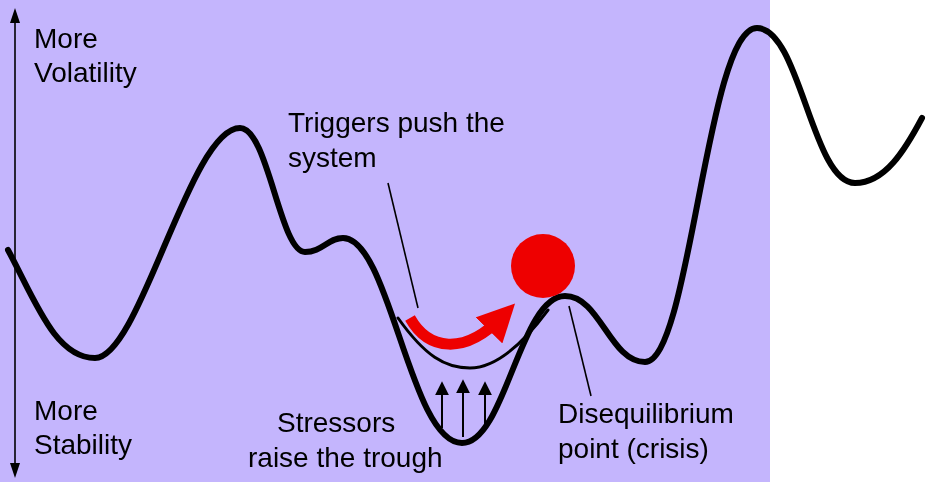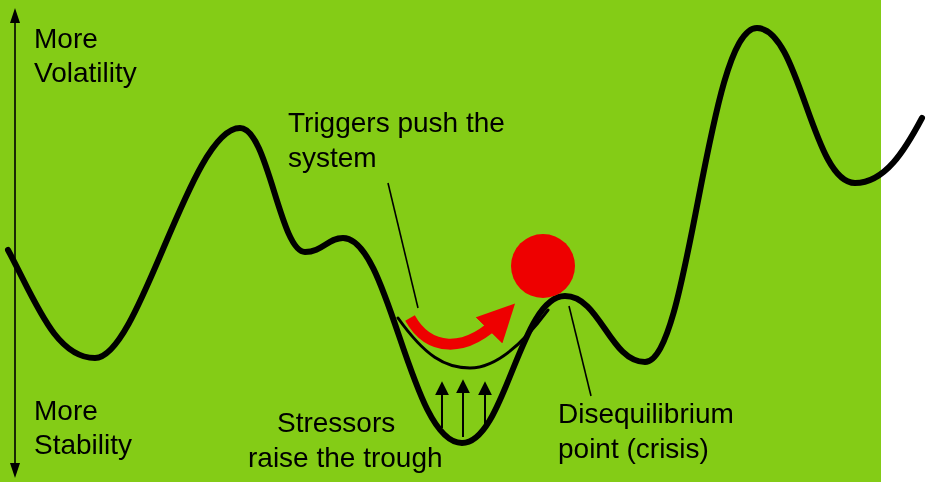--- a/index.html
+++ b/index.html
@@ -5,23 +5,23 @@
     html, body {
       margin: 0;
       padding: 0;
       width: 933px;
       height: 482px;
       background: #ffffff;
       overflow: hidden;
     }
     .stage {
       position: relative;
-      width: 881px;
+      width: 770px;
       height: 482px;
-      background: #84cc16;
+      background: #c4b5fd;
     }
     svg {
       display: block;
       width: 933px;
       height: 482px;
     }
     svg text {
       font-family: "Liberation Sans", "DejaVu Sans", sans-serif;
       font-size: 28px;
       fill: #000000;

